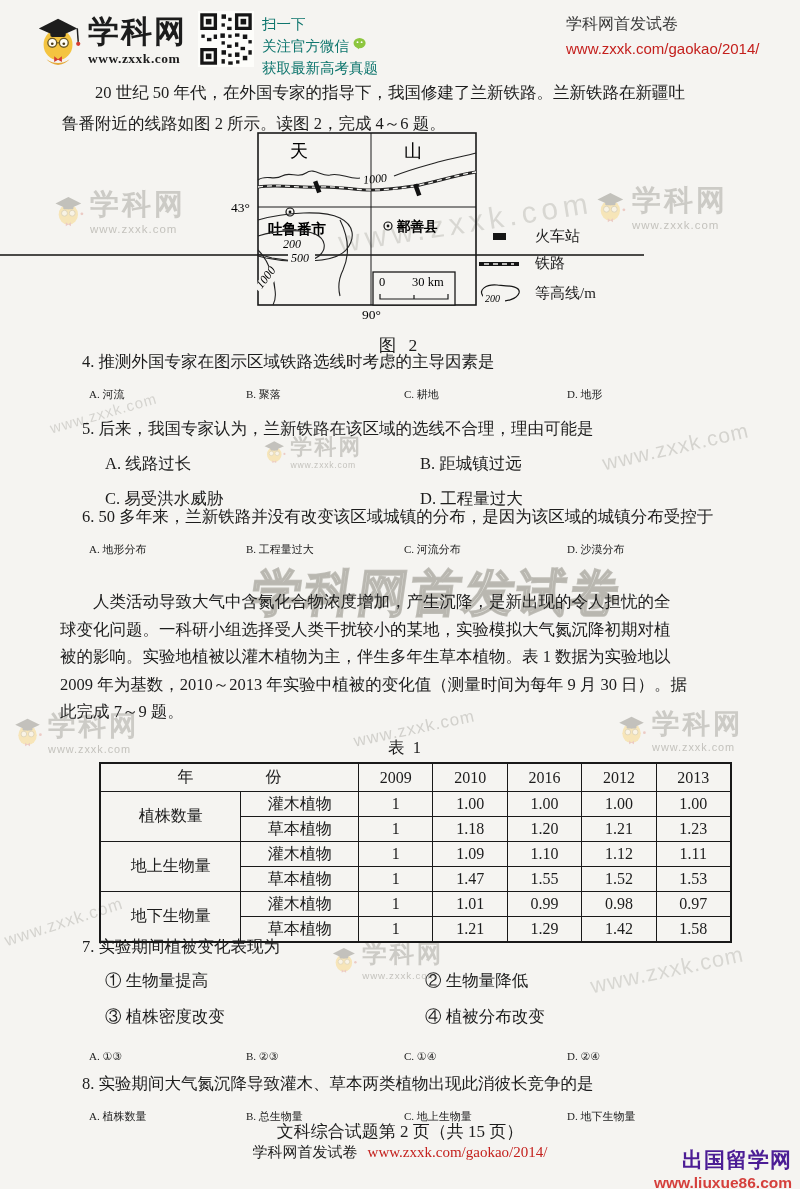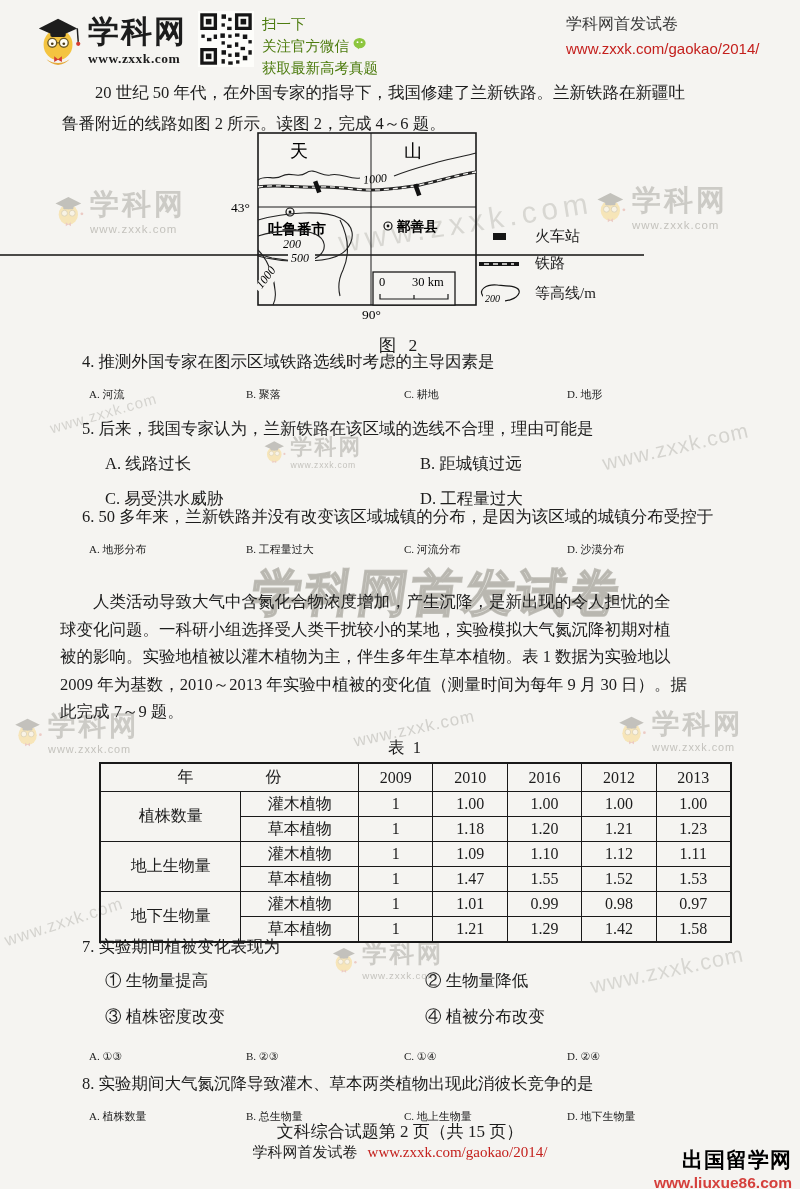--- a/index.html
+++ b/index.html
@@ -2,21 +2,21 @@
 <html><head>
 <meta charset="utf-8">
 <style>
   html,body{margin:0;padding:0;background:#e9e8e5;}
   .page{position:relative;width:800px;height:1189px;background:#f5f4f1;
         font-family:"Liberation Serif","DejaVu Serif",serif;color:#1c1c1c;overflow:hidden;}
   .abs{position:absolute;}
   
   .brand-name{font-size:31px;font-weight:bold;letter-spacing:2px;line-height:1;}
   .brand-url{font-size:13.5px;font-weight:bold;margin-top:4px;letter-spacing:.5px;}
-  .qr-cap{font-size:14.5px;line-height:22px;color:#4d7c0f;}
+  .qr-cap{font-size:14.5px;line-height:22px;color:#0f766e;}
   .qr-cap .row{display:flex;align-items:center;gap:4px;}
   .hdr-right-title{font-size:16px;color:#3a3a3a;}
   .hdr-right-url{font-size:15px;color:#c4201d;margin-top:5px;font-family:"Liberation Sans",sans-serif;}
   
   .line{line-height:31px;font-size:16.5px;white-space:nowrap;}
   .line.first{text-indent:2em;}
   .p2 .line{line-height:27.5px;}
   .q-stem{font-size:16.5px;white-space:nowrap;}
   .opts4{display:grid;grid-template-columns:157px 158px 163px 1fr;margin-left:7px;margin-top:14px;font-size:11px;}
   .opts2x2{display:grid;grid-template-columns:315px 1fr;row-gap:13px;margin-left:23px;margin-top:13px;font-size:16.5px;}
@@ -35,21 +35,21 @@
   table.veg th{height:27px;}
   th.yearhdr{letter-spacing:34px;text-indent:34px;}
   td.cat{width:142px;font-size:16.5px;}
   td.ptype{width:118px;}
   td.val{width:72px;}
   
   .foot-center{width:100%;text-align:center;font-size:17px;}
   .foot-line2{width:100%;text-align:center;font-size:15px;font-family:Liberation Serif, serif;}
   .foot-line2 .red{color:#c4201d;margin-left:10px;}
   .liuxue{text-align:right;font-family:"Liberation Sans",sans-serif;}
-  .liuxue-name{font-size:21px;font-weight:bold;color:#000000;letter-spacing:1px;}
+  .liuxue-name{font-size:21px;font-weight:bold;color:#4c1d95;letter-spacing:1px;}
   .liuxue-url{font-size:15.5px;color:#d5403c;font-weight:bold;}
   
   .wm-layer{position:absolute;inset:0;pointer-events:none;}
   .wm-logo{position:absolute;display:flex;align-items:flex-start;gap:4px;transform-origin:left top;}
   .wm-logo .t1{font-size:29px;font-weight:bold;color:rgba(148,146,138,.42);letter-spacing:3px;line-height:1;}
   .wm-logo .t2{font-size:11.5px;color:rgba(148,146,138,.5);letter-spacing:1px;margin-top:3px;
                font-family:"Liberation Sans",sans-serif;}
   .wm-text{position:absolute;font-family:"Liberation Sans",sans-serif;color:rgba(118,116,108,.5);
            white-space:nowrap;transform-origin:left top;}
   .wm-banner{position:absolute;font-size:50px;font-weight:bold;letter-spacing:3px;white-space:nowrap;

